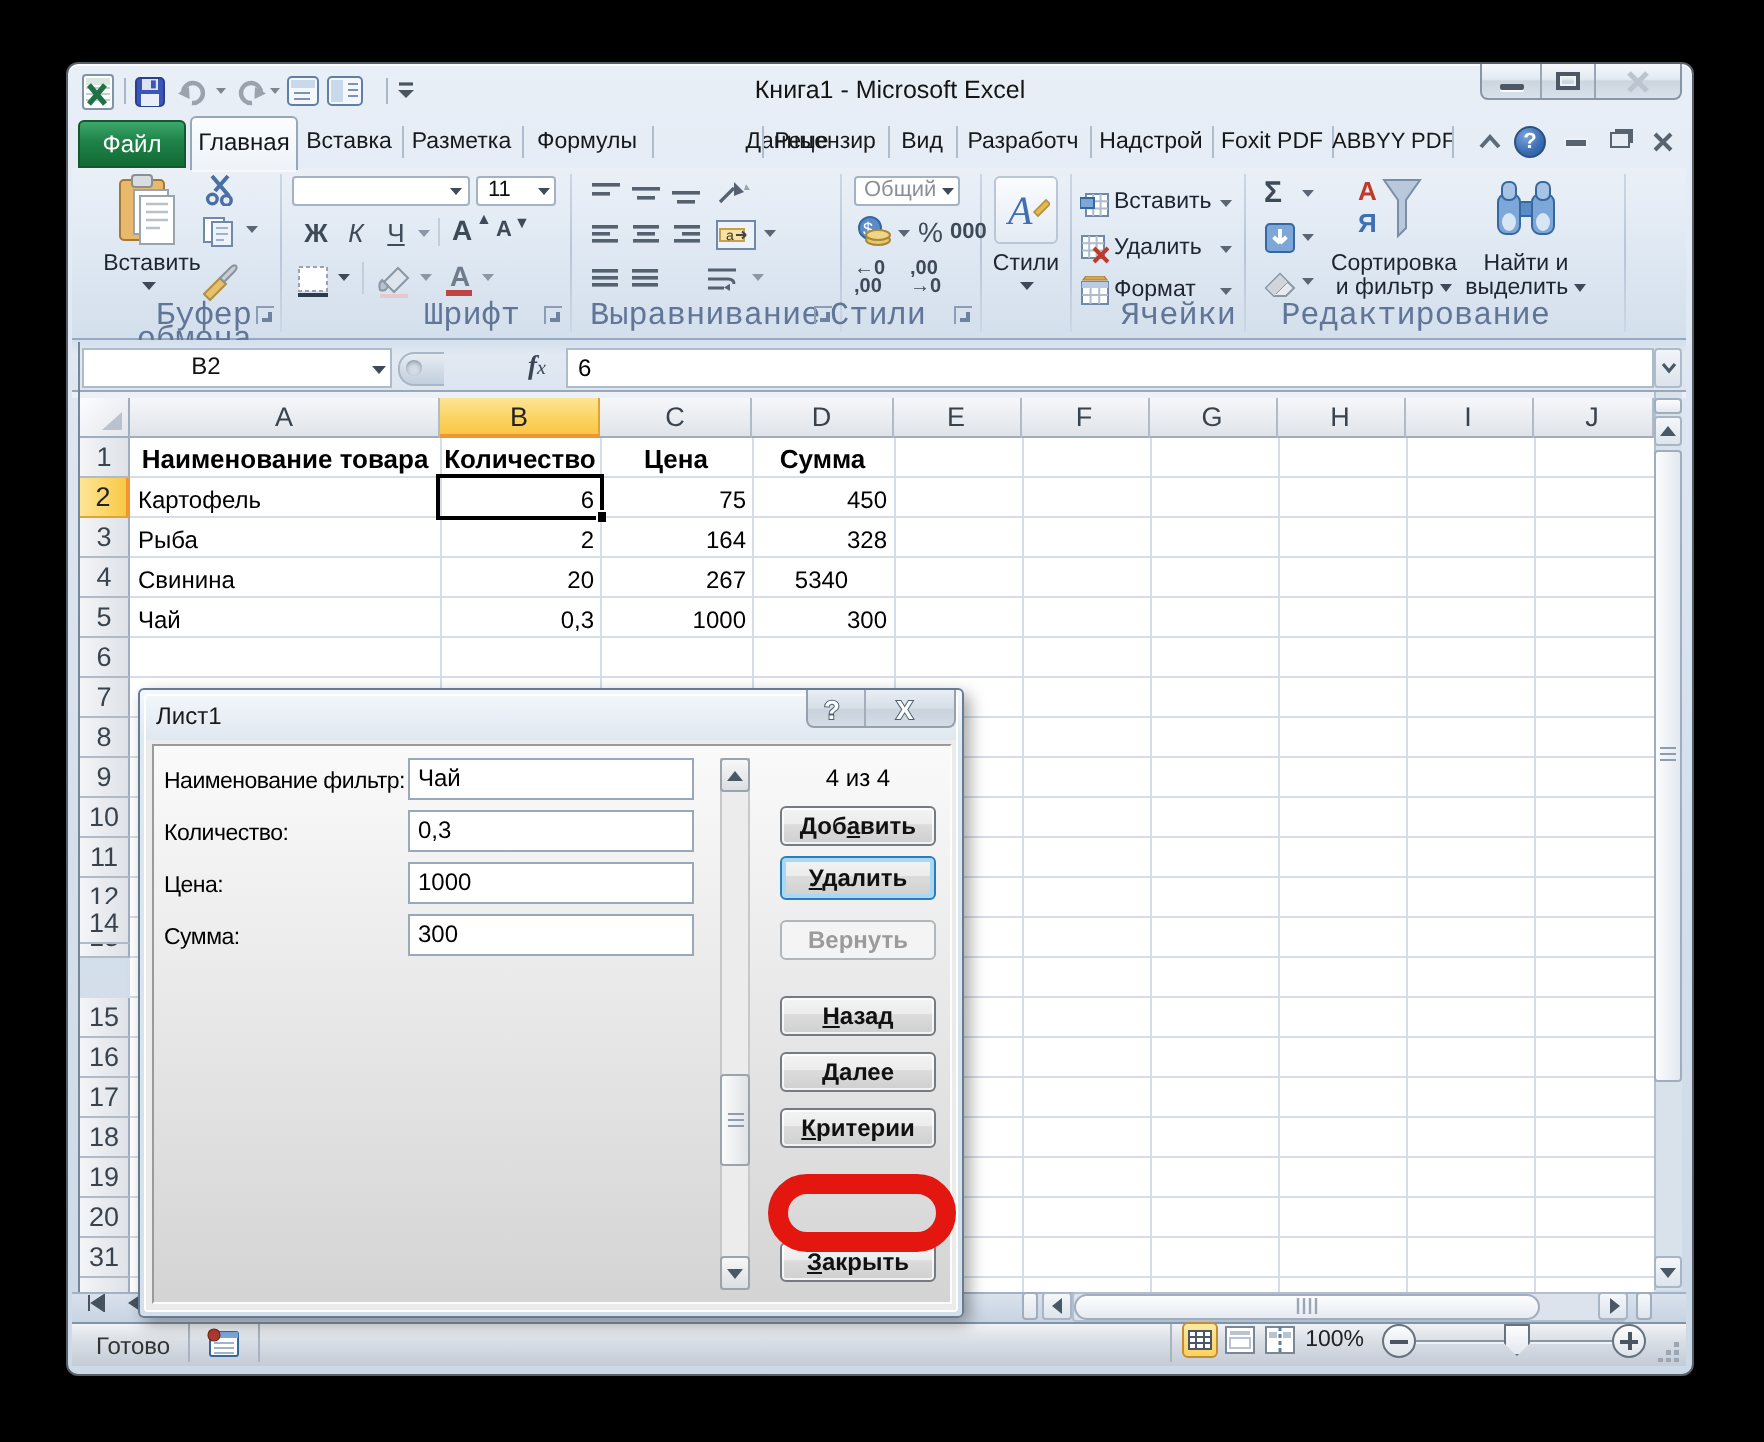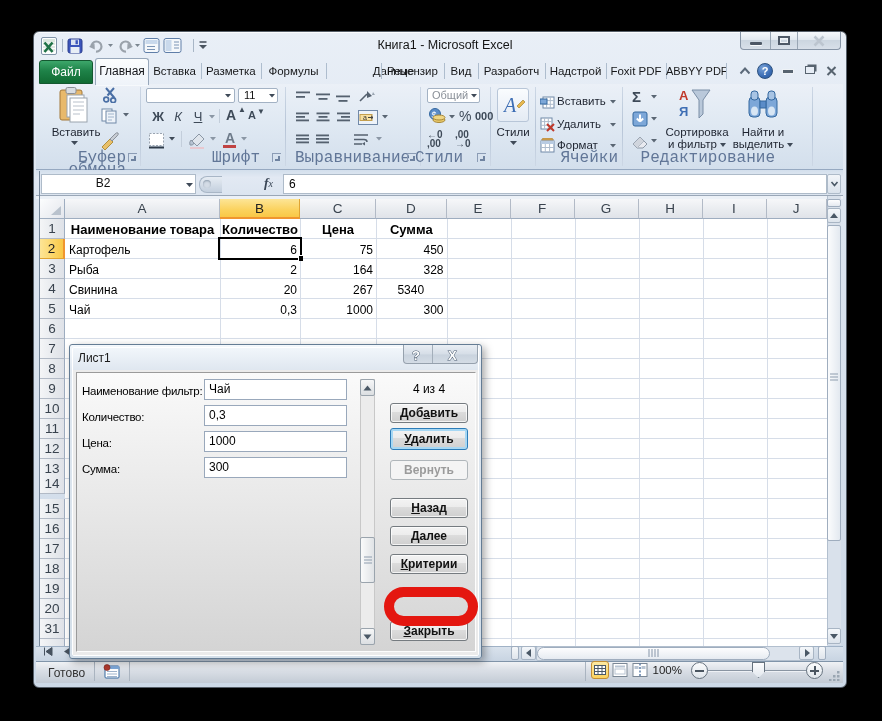--- a/index.html
+++ b/index.html
@@ -416,21 +416,21 @@
 <div class="rowh" style="top:278.5px;height:20px;">4</div>
 <div class="rowh" style="top:298.5px;height:20px;">5</div>
 <div class="rowh" style="top:318.5px;height:20px;">6</div>
 <div class="rowh" style="top:338.5px;height:20px;">7</div>
 <div class="rowh" style="top:358.5px;height:20px;">8</div>
 <div class="rowh" style="top:378.5px;height:20px;">9</div>
 <div class="rowh" style="top:398.5px;height:20px;">10</div>
 <div class="rowh" style="top:418.5px;height:20px;">11</div>
 <div class="rowh" style="top:438.5px;height:20px;">12</div>
 <div class="rowh" style="top:458.5px;height:20px;">13</div>
-<div class="rowh" style="top:474px;height:20px;">14</div>
+<div class="rowh" style="top:452px;height:20px;">14</div>
 <div class="rowh" style="top:498.5px;height:20px;">15</div>
 <div class="rowh" style="top:518.5px;height:20px;">16</div>
 <div class="rowh" style="top:538.5px;height:20px;">17</div>
 <div class="rowh" style="top:558.5px;height:20px;">18</div>
 <div class="rowh" style="top:578.5px;height:20px;">19</div>
 <div class="rowh" style="top:598.5px;height:20px;">20</div>
 <div class="rowh" style="top:618.5px;height:20px;">31</div>
 <div class="rowh" style="top:638.5px;height:7px;border-bottom:none"></div>
 <div class="cell" style="left:65px;top:220.0px;width:155px;font-weight:bold;font-size:13px;text-align:center;">Наименование товара</div>
 <div class="cell" style="left:220px;top:220.0px;width:80px;font-weight:bold;font-size:13px;text-align:center;">Количество</div>

